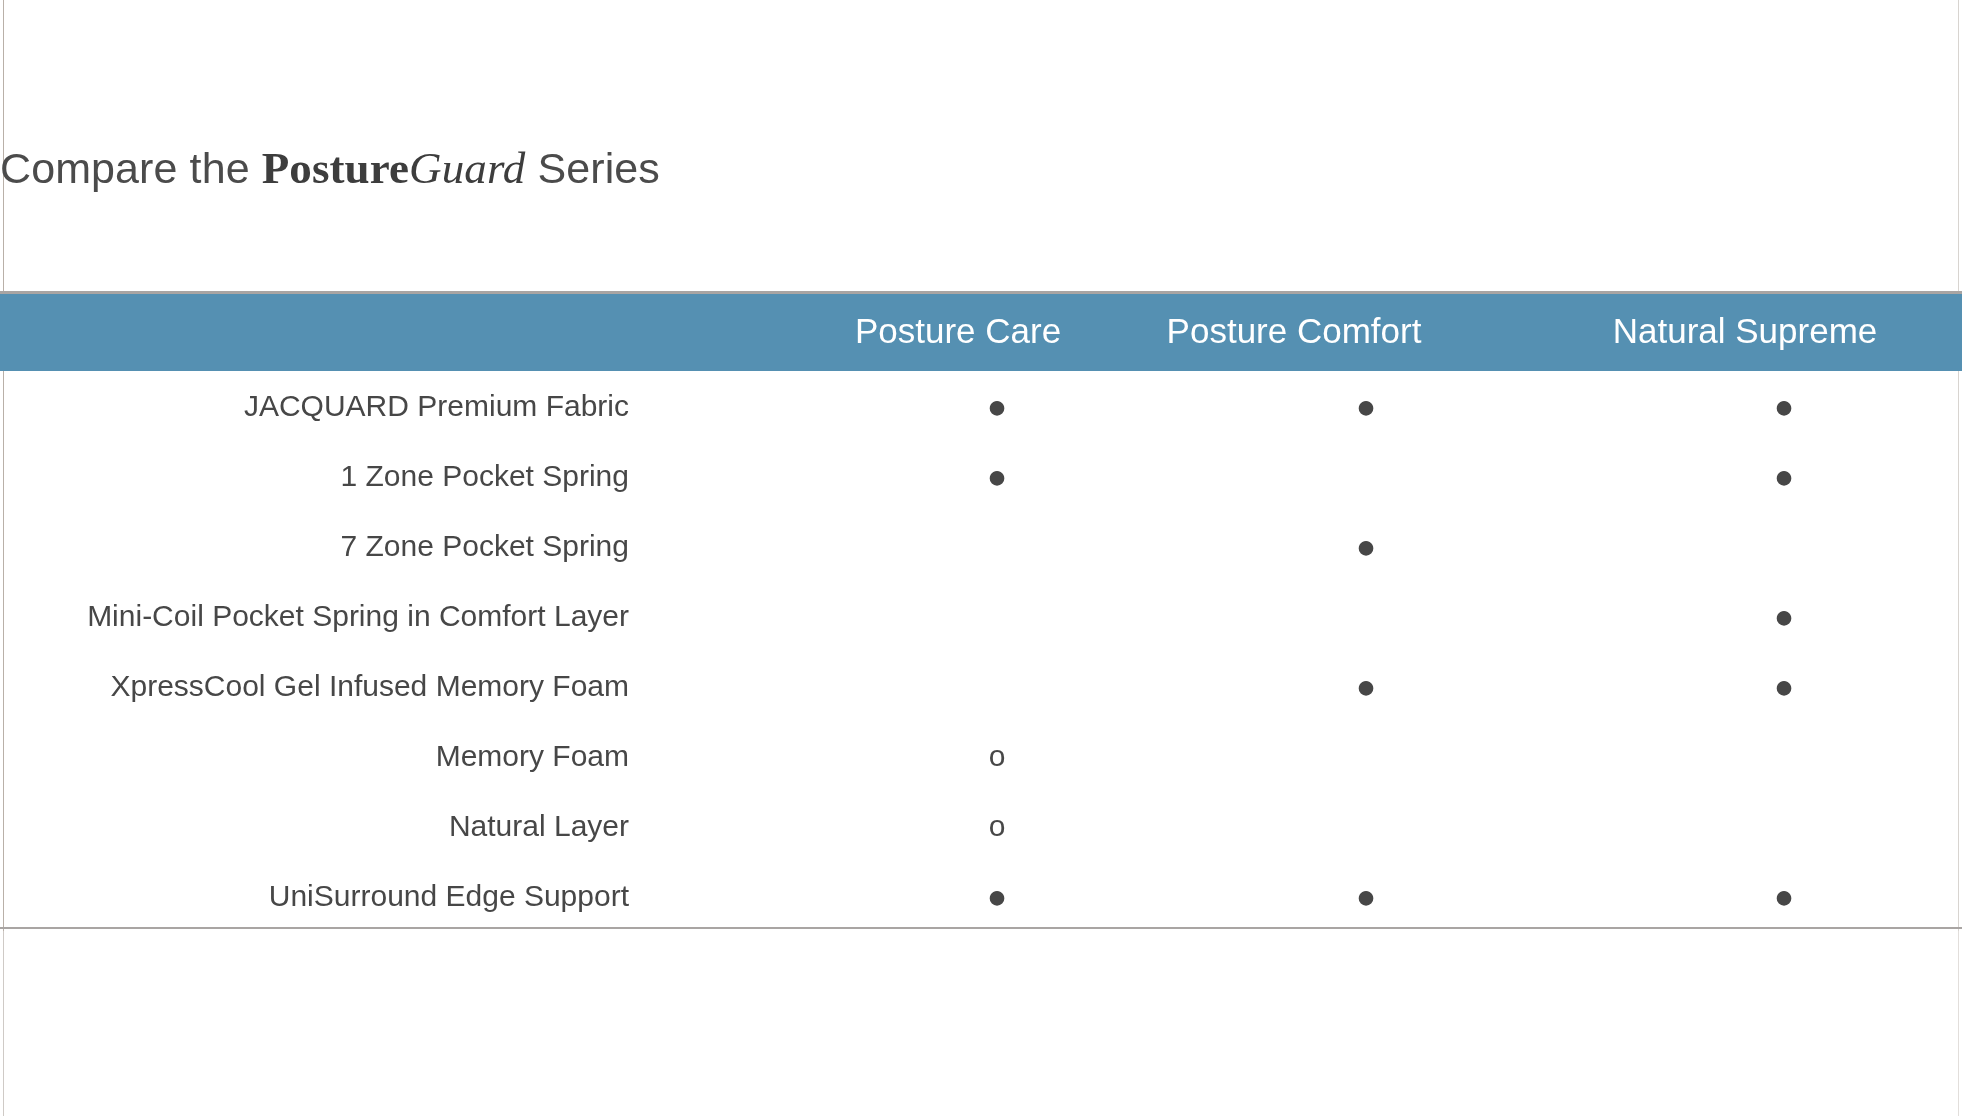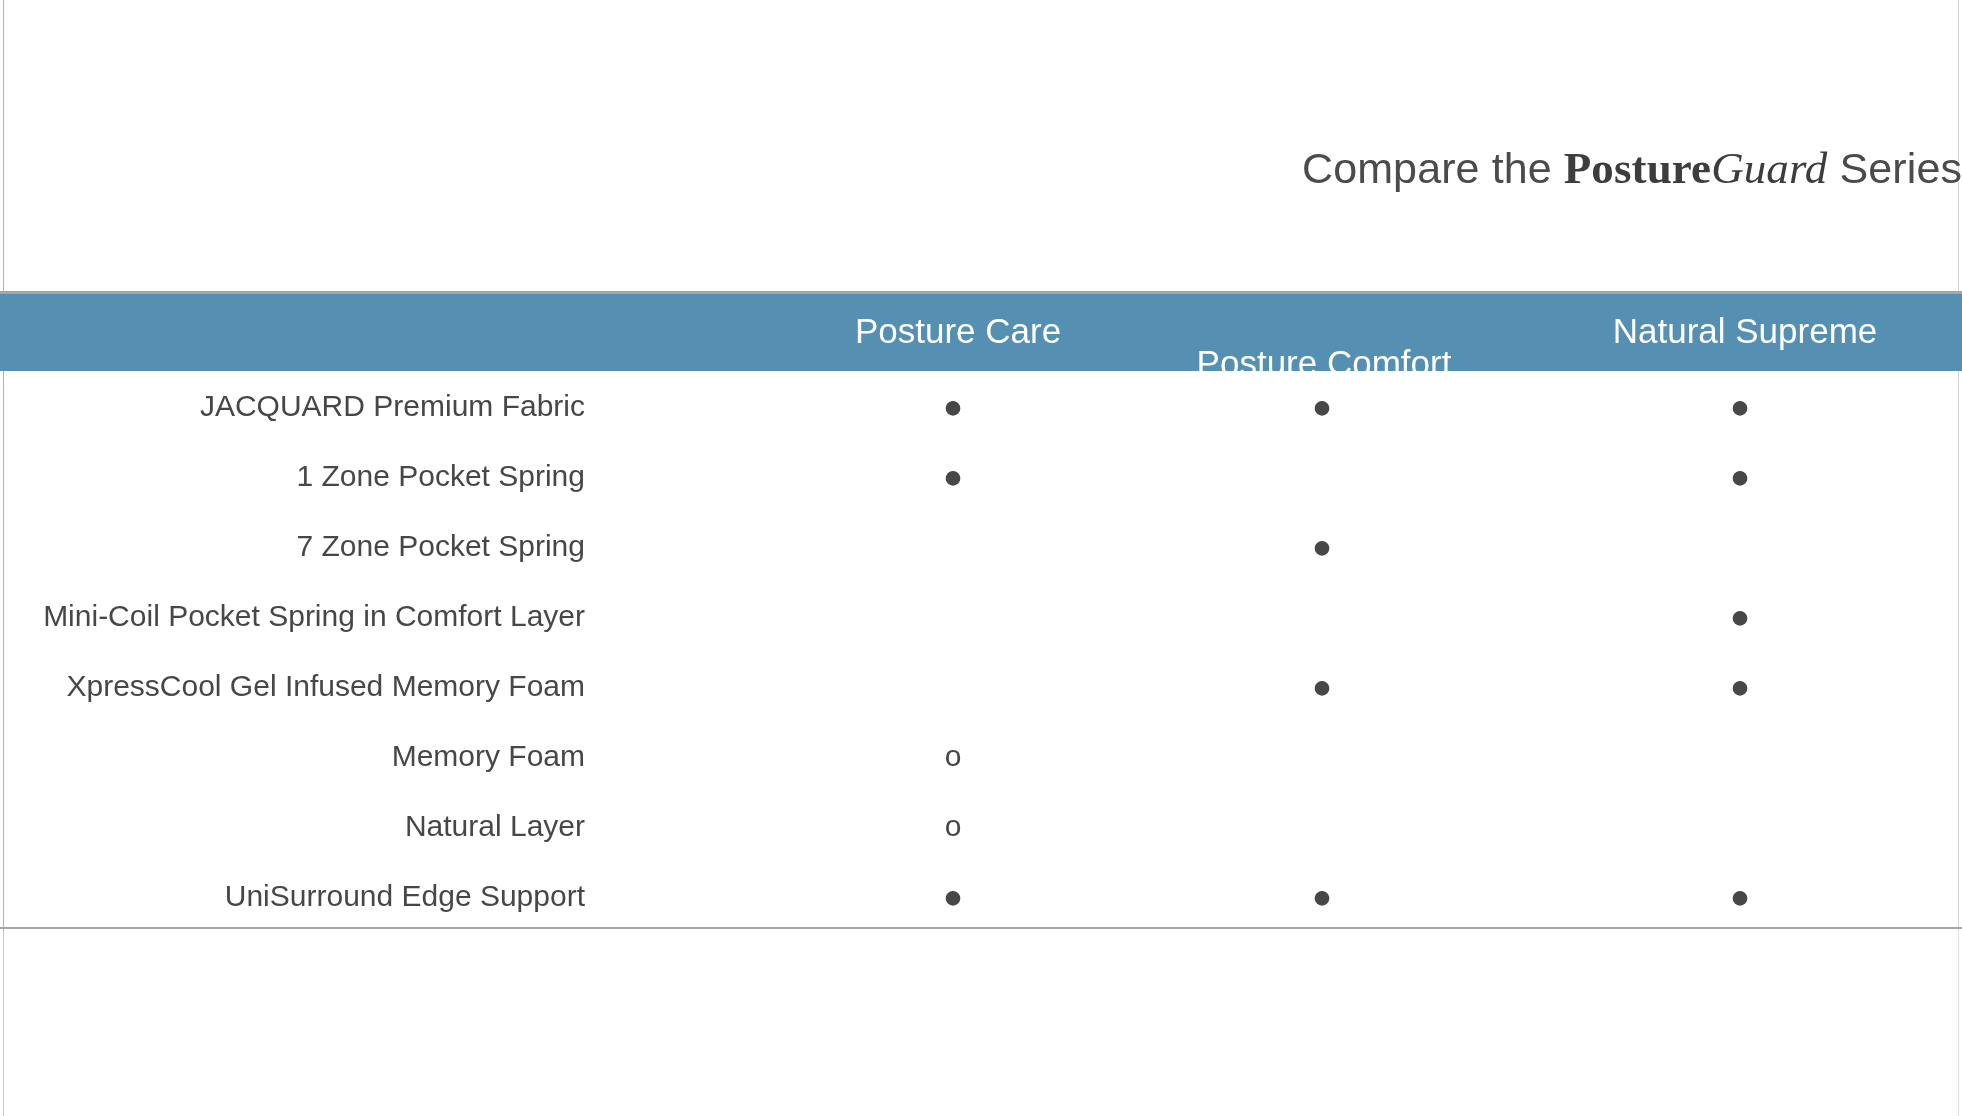--- a/index.html
+++ b/index.html
@@ -42,21 +42,21 @@
     left: 1958px; top: 931px; width: 1px; height: 185px;
     background: #e2dedb;
   }
 
   
   #page-title {
     position: absolute;
     left: 0;
     top: 113px;
     width: 1962px;
-    text-align: right;
+    text-align: left;
     font-size: 43px;
     color: #4b4b4b;
     white-space: nowrap;
     letter-spacing: 0.1px;
   }
   #page-title .t-plain {
     font-family: "Liberation Sans", sans-serif;
     font-weight: 400;
   }
   #page-title .t-brand-bold {
@@ -91,26 +91,27 @@
     position: absolute;
     top: 0;
     height: 73px;
     line-height: 73px;
     text-align: center;
     color: #ffffff;
     font-size: 35px;
     white-space: nowrap;
   }
   .col-header.c0 { left: 798px;  width: 320px; }
-  .col-header.c1 { left: 1164px; width: 320px; margin-top: 32px; }
+  .col-header.c1 { left: 1134px; width: 320px; }
   .col-header.c2 { left: 1580px; width: 330px; }
 
   #table-body {
     position: relative;
     height: 560px;
+    margin-left: 44px;
   }
   .feature-row {
     position: relative;
     height: 70px;
   }
   .row-label {
     position: absolute;
     left: 0;
     top: 0;
     width: 585px;

